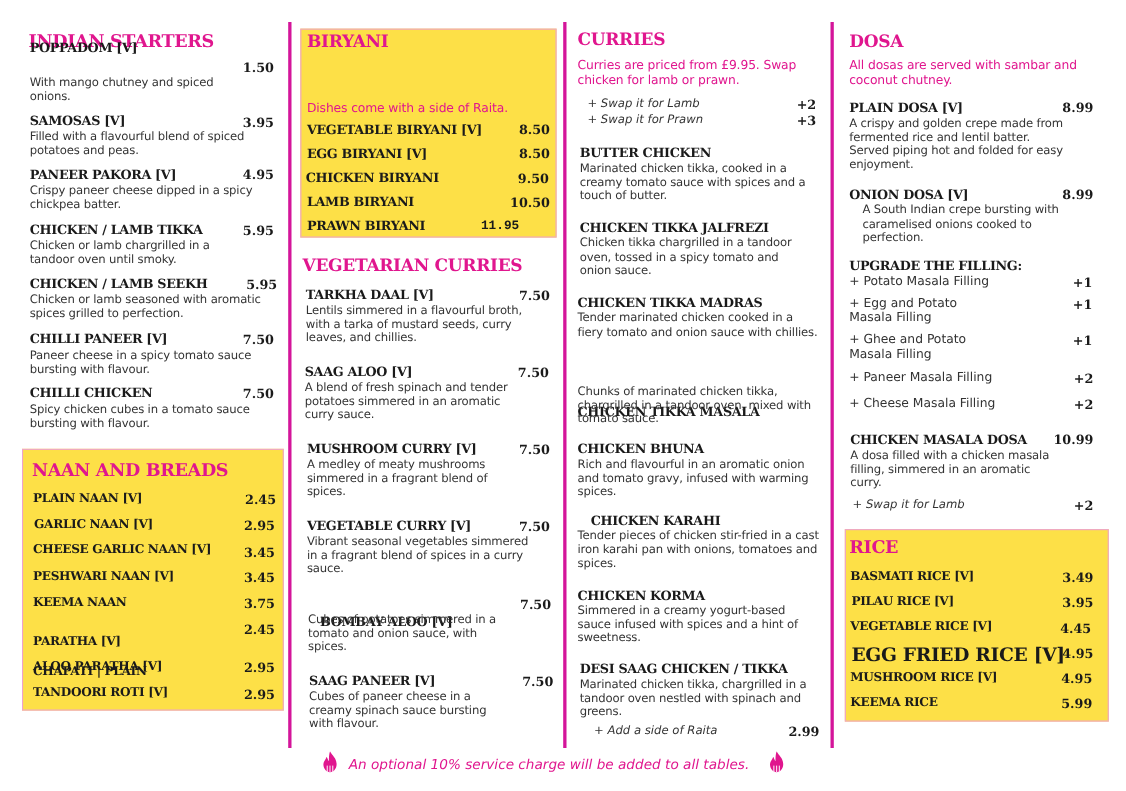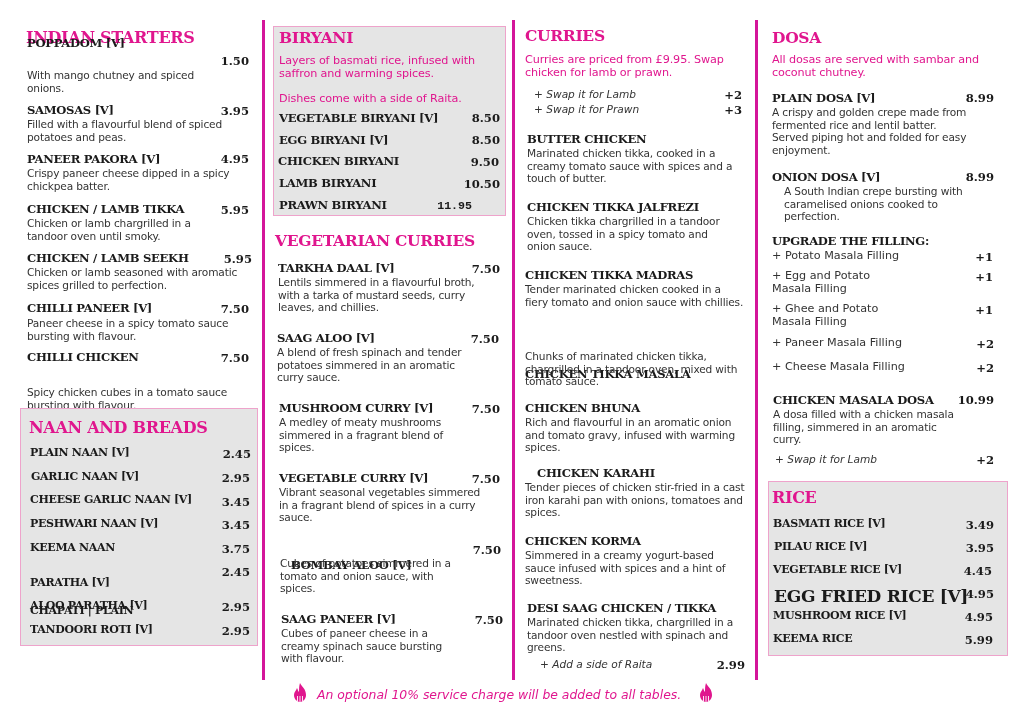--- a/index.html
+++ b/index.html
@@ -9,21 +9,21 @@
 
   .h { font-family: "DejaVu Serif", serif; font-weight: bold; color: #e0168e; font-size: 15.5px; letter-spacing: -0.3px; position: absolute; white-space: nowrap; }
   .intro { position: absolute; color: #e0168e; font-size: 11.2px; line-height: 13px; letter-spacing: -0.1px; }
 
   .item-name { position: absolute; font-family: "DejaVu Serif", serif; font-weight: bold; font-size: 11.6px; color: #1a1a1a; white-space: nowrap; letter-spacing: -0.3px; }
   .price { position: absolute; font-family: "DejaVu Serif", serif; font-weight: bold; font-size: 11.6px; color: #1a1a1a; text-align: right; white-space: nowrap; }
   .desc { position: absolute; font-size: 10.6px; line-height: 12.6px; color: #333; letter-spacing: -0.15px; }
   .addon { position: absolute; font-size: 10.6px; color: #333; font-style: italic; white-space: nowrap; }
   .addon.upright { font-style: normal; }
 
-  .box { position: absolute; background: #e5e5e5; border: 1.5px solid #eea3cb; }
+  .box { position: absolute; background: #fde047; border: 1.5px solid #eea3cb; }
   .footer-text { color: #e0168e; font-style: italic; font-size: 12.4px; position: absolute; top: 687px; left: 317px; white-space: nowrap; }
   .flame { position: absolute; width: 14px; height: 20px; }
 </style>
 </head>
 <body>
 
 <div class="divider" style="left:262px;"></div>
 <div class="divider" style="left:512px;"></div>
 <div class="divider" style="left:755px;"></div>
 
@@ -56,21 +56,21 @@
     <div class="desc" style="left:27px;top:266px;width:228px;">Chicken or lamb seasoned with aromatic spices grilled to perfection.</div>
   </div>
   <div>
     <div class="item-name" style="left:27px;top:301px;">CHILLI PANEER [V]</div>
     <div class="price" style="right:775px;top:302px;">7.50</div>
     <div class="desc" style="left:27px;top:317px;width:205px;">Paneer cheese in a spicy tomato sauce bursting with flavour.</div>
   </div>
   <div>
     <div class="item-name" style="left:27px;top:350px;">CHILLI CHICKEN</div>
     <div class="price" style="right:775px;top:351px;">7.50</div>
-    <div class="desc" style="left:27px;top:366px;width:205px;margin-top:20px;">Spicy chicken cubes in a tomato sauce bursting with flavour.</div>
+    <div class="desc" style="left:27px;top:366px;width:205px;">Spicy chicken cubes in a tomato sauce bursting with flavour.</div>
   </div>
 </section>
 
 <section class="box" style="left:20px;top:408px;width:238px;height:238px;">
   <div class="h" style="left:8px;top:9px;font-size:16px;">NAAN AND BREADS</div>
 </section>
 <div>
   <div class="item-name" style="left:30px;top:446px;font-size:11px;">PLAIN NAAN [V]</div>
   <div class="price" style="right:773px;top:447px;">2.45</div>
   <div class="item-name" style="left:31px;top:470px;font-size:11px;">GARLIC NAAN [V]</div>
@@ -85,21 +85,20 @@
   <div class="item-name" style="left:30px;top:576px;font-size:11px;">PARATHA [V]</div>
   <div class="price" style="right:774px;top:565px;">2.45</div>
   <div class="item-name" style="left:30px;top:599px;font-size:11px;">ALOO PARATHA [V]</div>
   <div class="price" style="right:774px;top:600px;">2.95</div>
   <div class="item-name" style="left:30px;top:623px;font-size:11px;">TANDOORI ROTI [V]</div>
   <div class="price" style="right:774px;top:624px;">2.95</div>
 </div>
 
 <section class="box" style="left:273px;top:26px;width:233px;height:190px;">
   <div class="h" style="left:5px;top:1px;">BIRYANI</div>
-  <div class="intro" style="left:5px;top:27px;width:225px;">Layers of basmati rice, infused with saffron and warming spices.</div>
   <div class="intro" style="left:5px;top:65px;width:225px;">Dishes come with a side of Raita.</div>
 </section>
 <div>
   <div class="item-name" style="left:279px;top:111px;">VEGETABLE BIRYANI [V]</div>
   <div class="price" style="right:524px;top:111px;">8.50</div>
   <div class="item-name" style="left:279px;top:133px;">EGG BIRYANI [V]</div>
   <div class="price" style="right:524px;top:133px;">8.50</div>
   <div class="item-name" style="left:278px;top:154px;">CHICKEN BIRYANI</div>
   <div class="price" style="right:525px;top:155px;">9.50</div>
   <div class="item-name" style="left:279px;top:176px;">LAMB BIRYANI</div>

